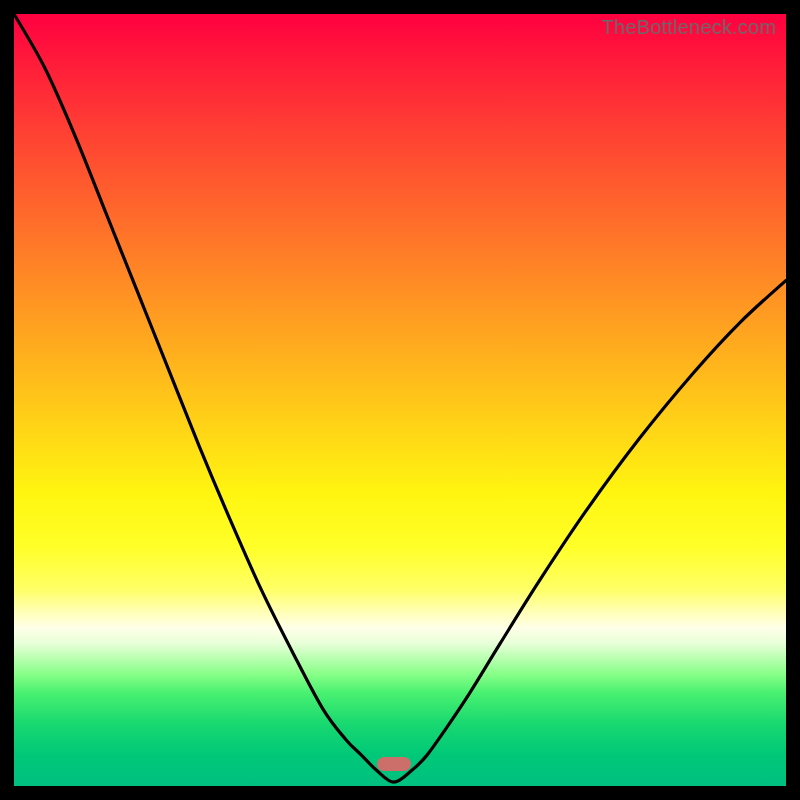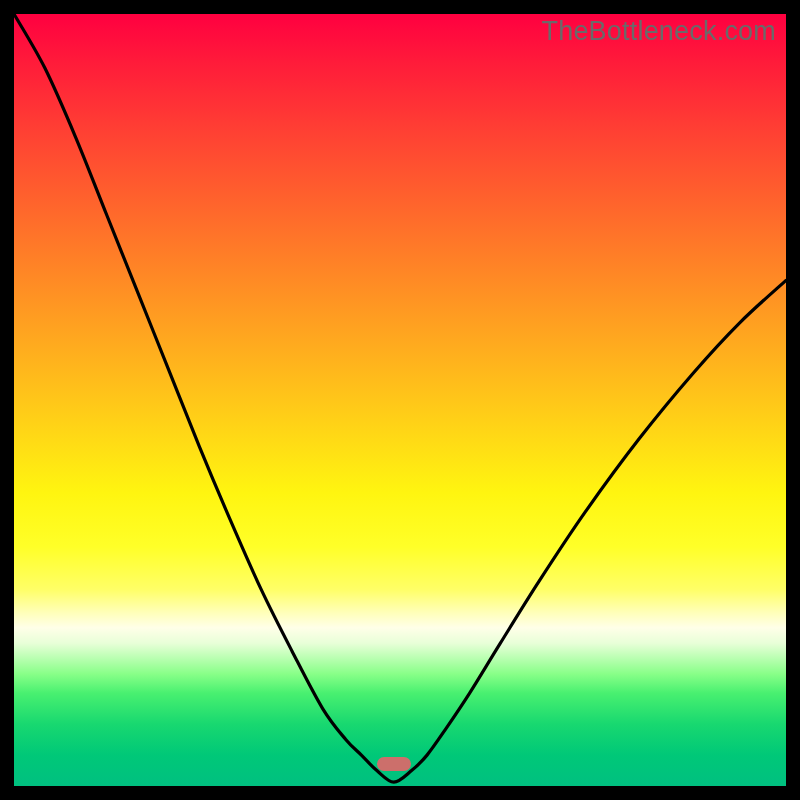--- a/index.html
+++ b/index.html
@@ -45,21 +45,21 @@
       #18d870 92%,
       #00c878 96%,
       #00c080 100%
     );
   }
   .watermark {
     position: absolute;
     top: 2px;
     right: 10px;
     color: #6a6a6a;
-    font-size: 27px;
+    font-size: 20px;
     font-weight: 500;
     letter-spacing: 0.2px;
     user-select: none;
   }
   .marker {
     position: absolute;
     background: #cc6f6b;
     border-radius: 999px;
   }
   svg.curve {

